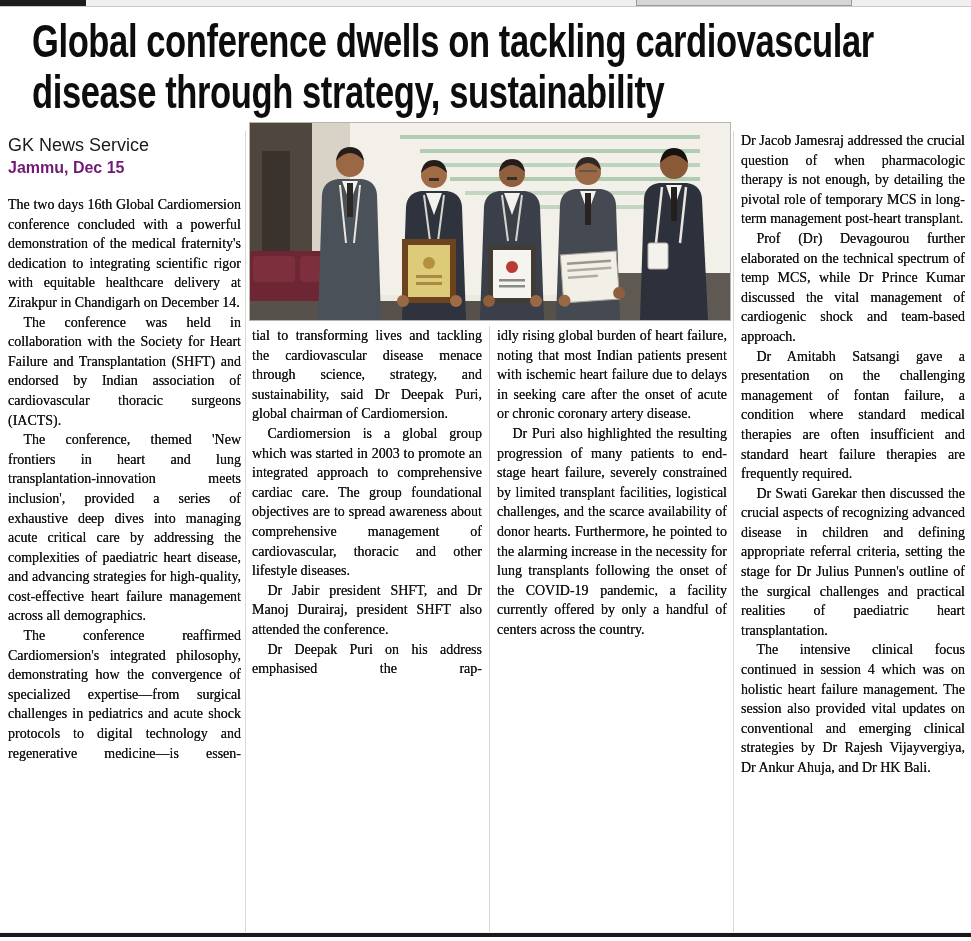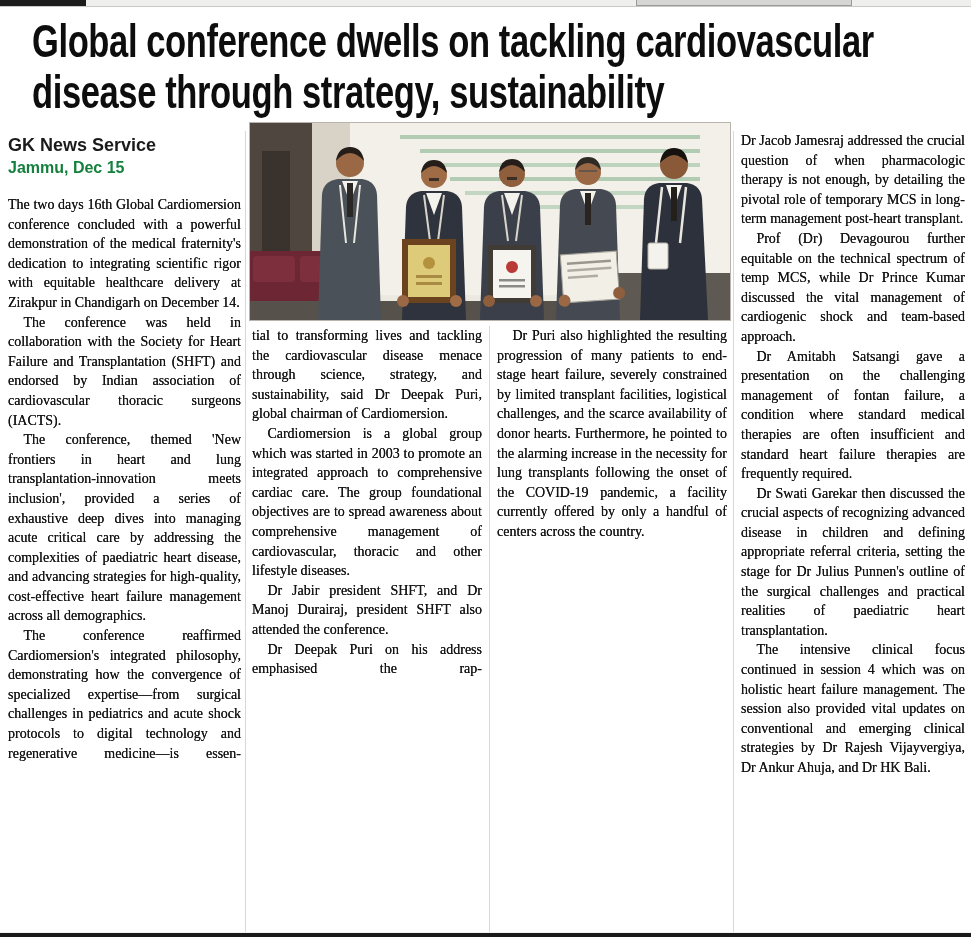--- a/index.html
+++ b/index.html
@@ -13,24 +13,24 @@
   .top-strip .seg-gray{position:absolute;left:636px;top:0;width:214px;height:5px;
                        background:#d6d6d4;border:1px solid #9a9a98;border-top:none;}
 
   
   .headline{position:absolute;left:8px;top:16px;width:963px;height:108px;overflow:hidden;margin-left:24px;}
   .hl-inner{transform:scaleX(0.75);transform-origin:0 0;white-space:nowrap;}
   .hl-line{font-family:"Liberation Sans",sans-serif;font-weight:bold;font-size:46px;
            line-height:51px;color:#0d0d0d;letter-spacing:-0.5px;}
 
   
-  .byline{font-family:"Liberation Sans",sans-serif;font-weight:bold;font-size:18px;
+  .byline{font-family:"Liberation Sans",sans-serif;font-weight:normal;font-size:18px;
           line-height:24px;color:#1a1a1a;}
   .dateline{font-family:"Liberation Sans",sans-serif;font-weight:bold;font-size:16px;
-            line-height:22px;color:#15803d;margin-bottom:16px;}
+            line-height:22px;color:#701a75;margin-bottom:16px;}
 
   
   .col{position:absolute;overflow:hidden;}
   .col p{margin:0;font-size:14px;line-height:19.6px;text-align:justify;
          color:#161616;text-shadow:0 0 0.4px #161616;}
   .p-indent{text-indent:1.1em;}
   .p-noindent{text-indent:0;}
   .p-cut{text-align-last:justify;}
   #col1{left:8px;top:133px;width:233px;height:800px;}
   #col2{left:252px;top:326px;width:230px;height:607px;}
@@ -182,24 +182,25 @@
 </div>
 
 <div class="col" id="col2">
   <p class="p-noindent">tial to transforming lives and tackling the cardiovascular disease menace through science, strategy, and sustainability, said Dr Deepak Puri, global chairman of Cardiomersion.</p>
   <p class="p-indent">Cardiomersion is a global group which was started in 2003 to promote an integrated approach to comprehensive cardiac care. The group foundational objectives are to spread awareness about comprehensive management of cardiovascular, thoracic and other lifestyle diseases.</p>
   <p class="p-indent">Dr Jabir president SHFT, and Dr Manoj Durairaj, president SHFT also attended the conference.</p>
   <p class="p-indent p-cut">Dr Deepak Puri on his address emphasised the rap-</p>
 </div>
 
 <div class="col" id="col3">
+  <p class="p-noindent">idly rising global burden of heart failure, noting that most Indian patients present with ischemic heart failure due to delays in seeking care after the onset of acute or chronic coronary artery disease.</p>
   <p class="p-indent">Dr Puri also highlighted the resulting progression of many patients to end-stage heart failure, severely constrained by limited transplant facilities, logistical challenges, and the scarce availability of donor hearts. Furthermore, he pointed to the alarming increase in the necessity for lung transplants following the onset of the COVID-19 pandemic, a facility currently offered by only a handful of centers across the country.</p>
 </div>
 
 <div class="col" id="col4">
   <p class="p-noindent">Dr Jacob Jamesraj addressed the crucial question of when pharmacologic therapy is not enough, by detailing the pivotal role of temporary MCS in long-term management post-heart transplant.</p>
-  <p class="p-indent">Prof (Dr) Devagourou further equitable on the technical spectrum of temp MCS, while Dr Prince Kumar discussed the vital management of cardiogenic shock and team-based approach.</p>
+  <p class="p-indent">Prof (Dr) Devagourou further elaborated on the technical spectrum of temp MCS, while Dr Prince Kumar discussed the vital management of cardiogenic shock and team-based approach.</p>
   <p class="p-indent">Dr Amitabh Satsangi gave a presentation on the challenging management of fontan failure, a condition where standard medical therapies are often insufficient and standard heart failure therapies are frequently required.</p>
   <p class="p-indent">Dr Swati Garekar then discussed the crucial aspects of recognizing advanced disease in children and defining appropriate referral criteria, setting the stage for Dr Julius Punnen's outline of the surgical challenges and practical realities of paediatric heart transplantation.</p>
   <p class="p-indent">The intensive clinical focus continued in session 4 which was on holistic heart failure management. The session also provided vital updates on conventional and emerging clinical strategies by Dr Rajesh Vijayvergiya, Dr Ankur Ahuja, and Dr HK Bali.</p>
 </div>
 
 <div class="bottom-rule"></div>
 
 </body></html>

